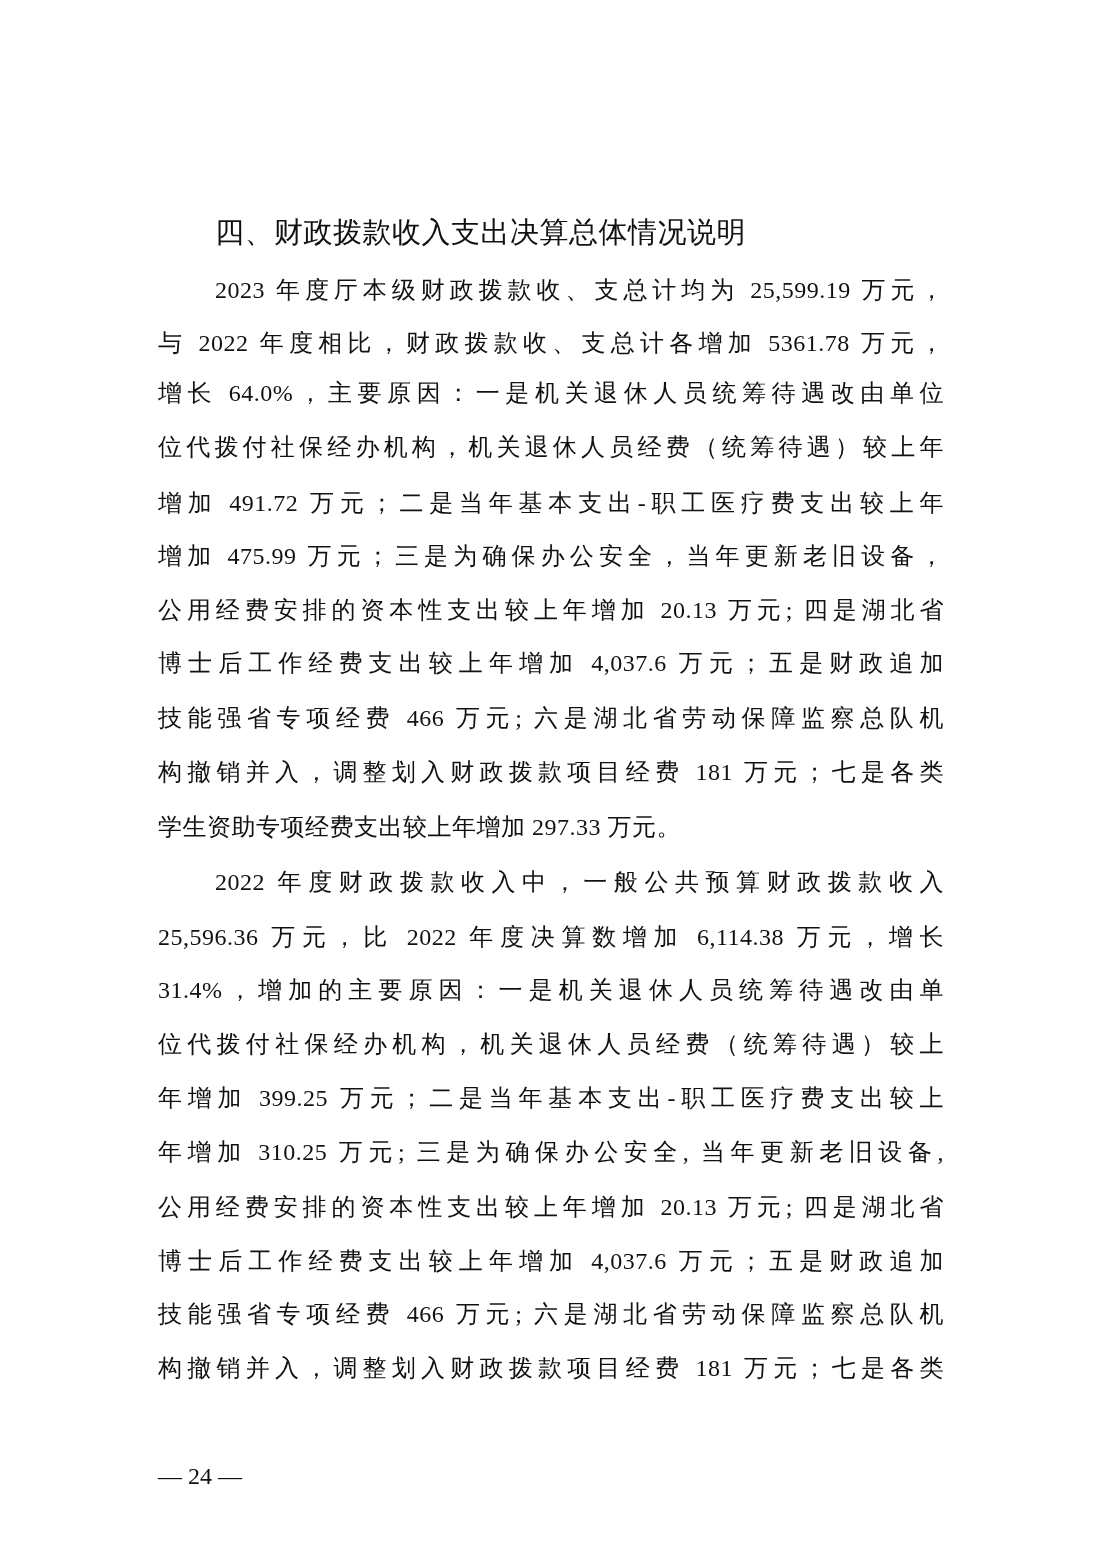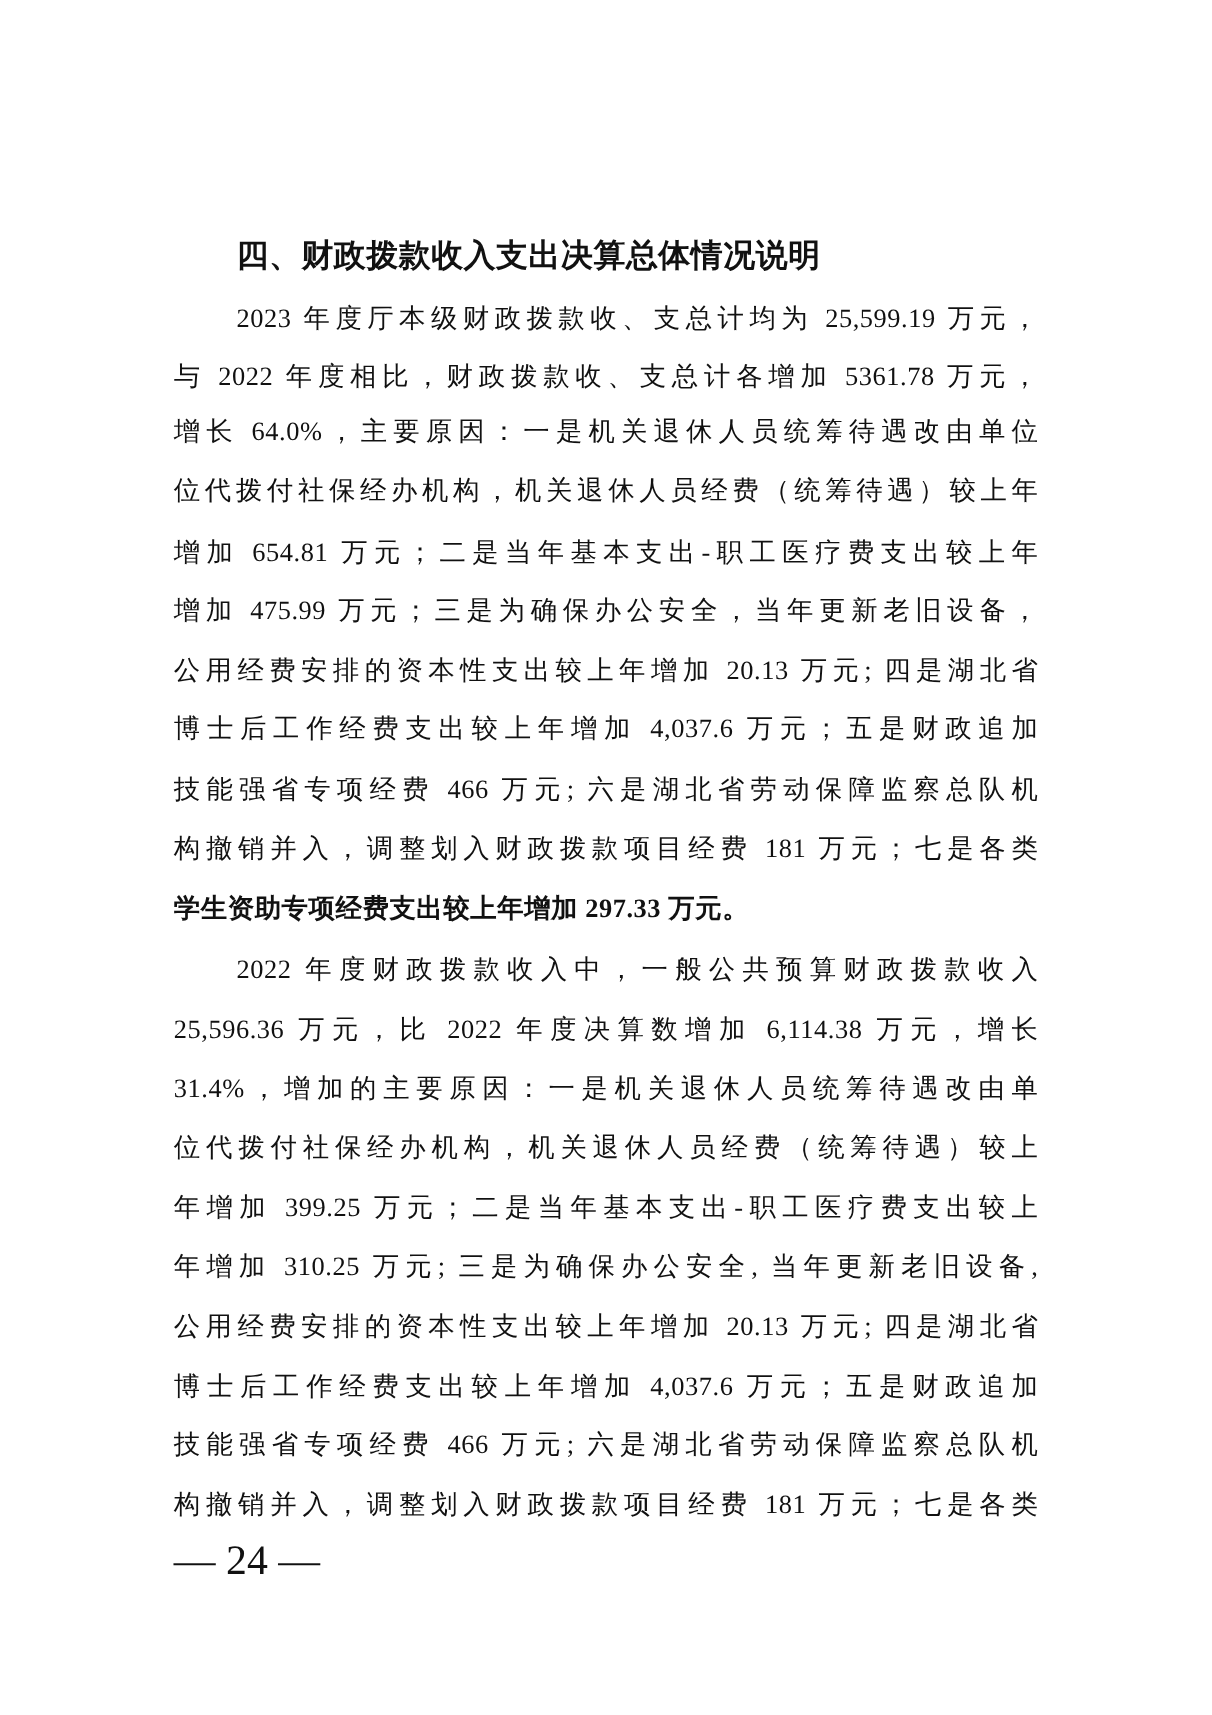--- a/index.html
+++ b/index.html
@@ -30,61 +30,60 @@
     height: 40px;
     line-height: 40px;
     font-size: 24px;
     white-space: nowrap;
     text-align: justify;
     text-align-last: justify;
     letter-spacing: 0.5px;
   }
   .line.last {
     text-align-last: left;
-    font-weight: bold;
   }
   .line.indent {
     left: 215px;
     width: 729px;
   }
   .heading {
     position: absolute;
     left: 215px;
     top: 212px;
     height: 40px;
     line-height: 40px;
     font-size: 29px;
-    font-weight: bold;
+    font-weight: normal;
     font-family: "DejaVu Sans", "Liberation Sans", sans-serif;
     white-space: nowrap;
     letter-spacing: 0.5px;
   }
   .page-number {
     position: absolute;
     left: 158px;
-    top: 1399px;
+    top: 1456px;
     height: 40px;
     line-height: 40px;
-    font-size: 38px;
+    font-size: 24px;
     white-space: nowrap;
   }
 </style>
 </head>
 <body>
 
 <div class="page">
 
   <div class="heading">四、财政拨款收入支出决算总体情况说明</div>
 
   <div>
     <div class="line indent" style="top:270px">2023 年度厅本级财政拨款收、支总计均为 25,599.19 万元，</div>
     <div class="line" style="top:323px">与 2022 年度相比，财政拨款收、支总计各增加 5361.78 万元，</div>
     <div class="line" style="top:373px">增长 64.0%，主要原因：一是机关退休人员统筹待遇改由单位</div>
     <div class="line" style="top:427px">位代拨付社保经办机构，机关退休人员经费（统筹待遇）较上年</div>
-    <div class="line" style="top:483px">增加 654.81 万元；二是当年基本支出-职工医疗费支出较上年</div>
+    <div class="line" style="top:483px">增加 491.72 万元；二是当年基本支出-职工医疗费支出较上年</div>
     <div class="line" style="top:536px">增加 475.99 万元；三是为确保办公安全，当年更新老旧设备，</div>
     <div class="line" style="top:590px">公用经费安排的资本性支出较上年增加 20.13 万元; 四是湖北省</div>
     <div class="line" style="top:643px">博士后工作经费支出较上年增加 4,037.6 万元；五是财政追加</div>
     <div class="line" style="top:698px">技能强省专项经费 466 万元; 六是湖北省劳动保障监察总队机</div>
     <div class="line" style="top:752px">构撤销并入，调整划入财政拨款项目经费 181 万元；七是各类</div>
     <div class="line last" style="top:807px">学生资助专项经费支出较上年增加 297.33 万元。</div>
   </div>
 
   <div>
     <div class="line indent" style="top:862px">2022 年度财政拨款收入中，一般公共预算财政拨款收入</div>

